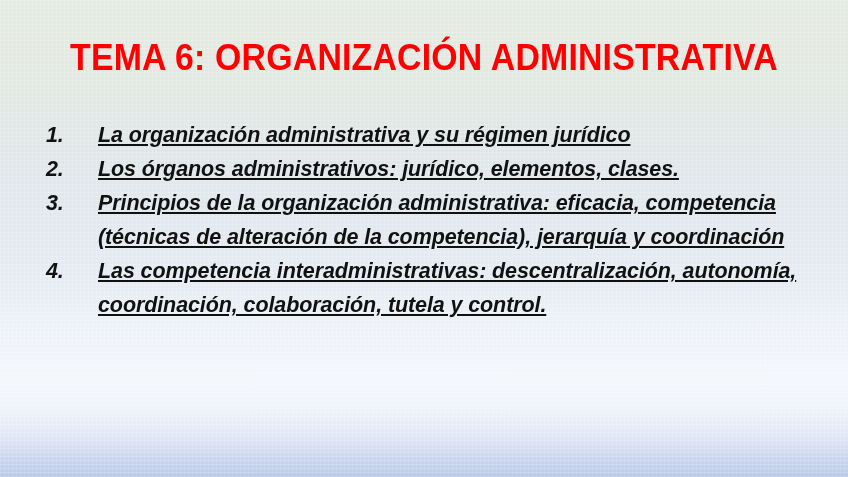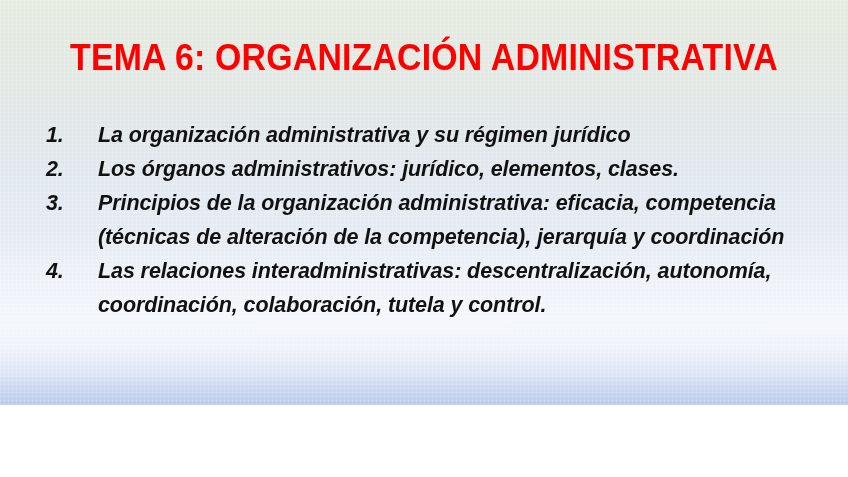--- a/index.html
+++ b/index.html
@@ -4,21 +4,21 @@
 <style>
   html, body {
     margin: 0;
     padding: 0;
     background: #ffffff;
   }
 
   #slide {
     position: relative;
     width: 848px;
-    height: 405px;
+    height: 477px;
     overflow: hidden;
     font-family: "Liberation Sans", "DejaVu Sans", sans-serif;
     background: linear-gradient(
         to bottom,
         #e4ebdf 0%,
         #e3e9e1 12%,
         #e1e7e4 22%,
         #e0e6e9 34%,
         #e2e8ef 46%,
         #e6ebf3 58%,
@@ -83,20 +83,21 @@
     top: 0;
     color: #111111;
     font-weight: bold;
     font-style: italic;
     font-size: 21.5px;
     line-height: 34px;
   }
 
   .item-text {
     display: block;
+    text-decoration: underline;
   }
 </style>
 </head>
 <body>
 
 <div id="slide">
 
   <div id="texture"></div>
 
   <div id="title">TEMA 6: ORGANIZACIÓN ADMINISTRATIVA</div>
@@ -113,18 +114,18 @@
       <span class="item-text">Los órganos administrativos: jurídico, elementos, clases.</span>
     </div>
 
     <div class="item">
       <span class="item-number">3.</span>
       <span class="item-text">Principios de la organización administrativa: eficacia, competencia (técnicas de alteración de la competencia), jerarquía y coordinación</span>
     </div>
 
     <div class="item">
       <span class="item-number">4.</span>
-      <span class="item-text">Las relaciones interadministrativas: descentralización, autonomía, coordinación, colaboración, tutela y control.</span>
+      <span class="item-text">Las competencia interadministrativas: descentralización, autonomía, coordinación, colaboración, tutela y control.</span>
     </div>
 
   </div>
 
 </div>
 
 </body></html>

